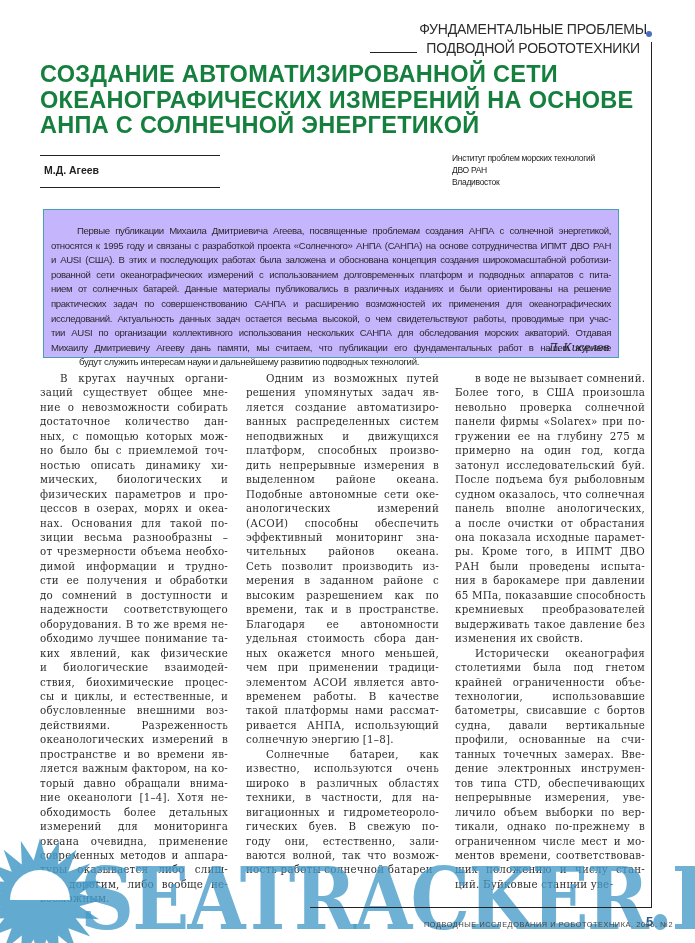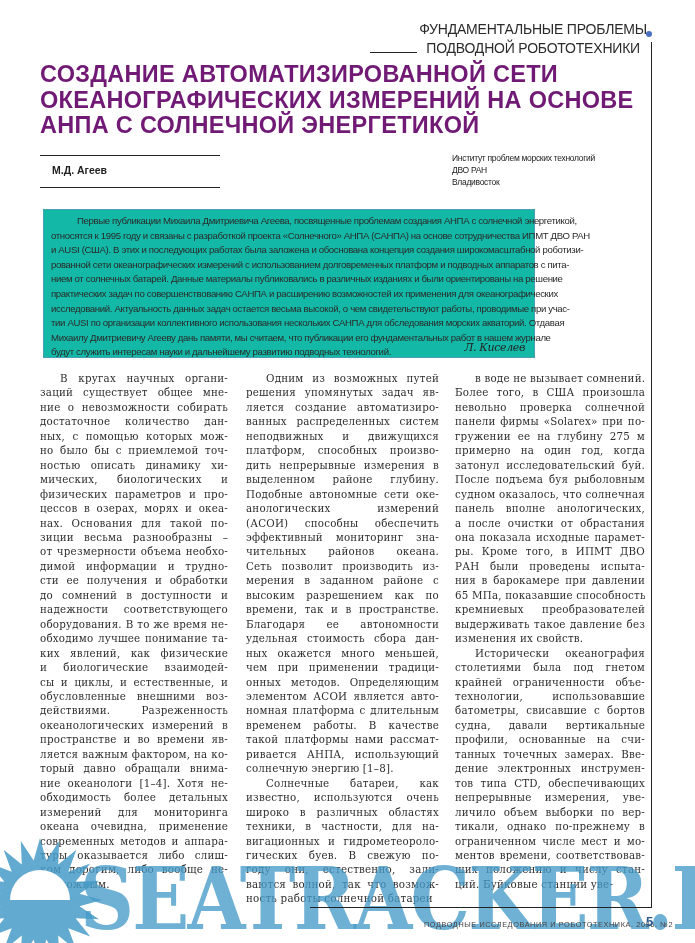--- a/index.html
+++ b/index.html
@@ -2,29 +2,29 @@
 <html><head>
 <meta charset="utf-8">
 <style>
   html,body{margin:0;padding:0;}
   body{width:695px;height:943px;background:#ffffff;position:relative;overflow:hidden;font-family:"DejaVu Serif",serif;color:#2a2a2a;}
   .section-head{position:absolute;right:48px;top:20px;text-align:center;font-family:"Liberation Sans",sans-serif;font-size:14px;line-height:19px;color:#2b2b2b;letter-spacing:-0.2px;}
   .section-head .l2{display:block;}
   .dot{position:absolute;left:646px;top:31px;width:6px;height:6px;border-radius:50%;background:#4a6fc0;}
   .head-rule{position:absolute;left:370px;top:52px;width:47px;height:1px;background:#222;}
   .vrule{position:absolute;left:651px;top:42px;width:1px;height:866px;background:#222;}
-  .title{position:absolute;left:40px;top:62px;width:600px;font-family:"Liberation Sans",sans-serif;font-weight:bold;color:#701a75;font-size:23.5px;line-height:25.5px;letter-spacing:0.3px;}
+  .title{position:absolute;left:40px;top:62px;width:600px;font-family:"Liberation Sans",sans-serif;font-weight:bold;color:#15803d;font-size:23.5px;line-height:25.5px;letter-spacing:0.3px;}
   .title div{white-space:nowrap;}
   .author-rule{position:absolute;left:40px;width:180px;height:1px;background:#222;}
-  .author{position:absolute;left:52px;top:164px;font-family:"Liberation Sans",sans-serif;font-weight:bold;font-size:10.5px;color:#222;}
+  .author{position:absolute;left:44px;top:164px;font-family:"Liberation Sans",sans-serif;font-weight:bold;font-size:10.5px;color:#222;}
   .affil{position:absolute;left:452px;top:152px;font-family:"Liberation Sans",sans-serif;font-size:8.5px;line-height:12px;color:#222;letter-spacing:-0.3px;}
-  .abstract{position:absolute;left:43px;top:209px;width:492px;height:149px;background:#14b8a6;border:1px solid #4aa0b3;box-sizing:border-box;padding:4px 7px 0 7px;font-family:"Liberation Sans",sans-serif;font-size:9.6px;line-height:14.6px;color:#2a2a2a;text-align:justify;letter-spacing:-0.35px;}
+  .abstract{position:absolute;left:43px;top:209px;width:576px;height:149px;background:#c4b5fd;border:1px solid #4aa0b3;box-sizing:border-box;padding:14px 7px 0 7px;font-family:"Liberation Sans",sans-serif;font-size:9.6px;line-height:14.6px;color:#2a2a2a;text-align:justify;letter-spacing:-0.35px;}
   .abstract .ln{white-space:nowrap;display:block;text-align:justify;text-align-last:justify;}
   .abstract .ln.first{text-indent:26px;}
-  .abstract .ln.last{text-align-last:left;}
+  .abstract .ln.last{text-align-last:left;margin-left:28px;}
   .signature{position:absolute;right:9px;bottom:1px;font-family:"DejaVu Serif",serif;font-style:italic;font-size:11px;color:#222;}
   .col{position:absolute;top:371px;font-size:10.3px;line-height:14.45px;color:#2e2e2e;letter-spacing:0.2px;}
   .col .ln{display:block;white-space:nowrap;text-align:justify;text-align-last:justify;overflow:hidden;}
   .col .ln.ind{text-indent:20px;}
   .col .ln.end{text-align-last:left;}
   .col1{left:40px;width:188px;}
   .col2{left:246px;width:193px;}
   .col3{left:455px;width:190px;}
   .watermark{position:absolute;left:0;top:838px;width:695px;height:105px;pointer-events:none;}
   .wm-text{position:absolute;left:80px;top:856px;font-family:"DejaVu Serif",serif;font-weight:bold;font-size:86px;line-height:86px;color:rgba(70,155,200,0.78);letter-spacing:-2px;white-space:nowrap;transform:scaleX(0.87);transform-origin:left top;}
@@ -88,20 +88,21 @@
     <span class="ln">зиции весьма разнообразны –</span>
     <span class="ln">от чрезмерности объема необхо-</span>
     <span class="ln">димой информации и трудно-</span>
     <span class="ln">сти ее получения и обработки</span>
     <span class="ln">до сомнений в доступности и</span>
     <span class="ln">надежности соответствующего</span>
     <span class="ln">оборудования. В то же время не-</span>
     <span class="ln">обходимо лучшее понимание та-</span>
     <span class="ln">ких явлений, как физические</span>
     <span class="ln">и биологические взаимодей-</span>
+    <span class="ln">ствия, биохимические процес-</span>
     <span class="ln">сы и циклы, и естественные, и</span>
     <span class="ln">обусловленные внешними воз-</span>
     <span class="ln">действиями. Разреженность</span>
     <span class="ln">океанологических измерений в</span>
     <span class="ln">пространстве и во времени яв-</span>
     <span class="ln">ляется важным фактором, на ко-</span>
     <span class="ln">торый давно обращали внима-</span>
     <span class="ln">ние океанологи [1–4]. Хотя не-</span>
     <span class="ln">обходимость более детальных</span>
     <span class="ln">измерений для мониторинга</span>
@@ -112,37 +113,35 @@
     <span class="ln end">возможным.</span>
   </div>
 <div class="col col2" id="col1">
     <span class="ln ind">Одним из возможных путей</span>
     <span class="ln">решения упомянутых задач яв-</span>
     <span class="ln">ляется создание автоматизиро-</span>
     <span class="ln">ванных распределенных систем</span>
     <span class="ln">неподвижных и движущихся</span>
     <span class="ln">платформ, способных произво-</span>
     <span class="ln">дить непрерывные измерения в</span>
-    <span class="ln">выделенном районе глубину.</span>
+    <span class="ln">выделенном районе океана.</span>
     <span class="ln">Подобные автономные сети оке-</span>
     <span class="ln">анологических измерений</span>
     <span class="ln">(АСОИ) способны обеспечить</span>
     <span class="ln">эффективный мониторинг зна-</span>
     <span class="ln">чительных районов океана.</span>
     <span class="ln">Сеть позволит производить из-</span>
     <span class="ln">мерения в заданном районе с</span>
     <span class="ln">высоким разрешением как по</span>
     <span class="ln">времени, так и в пространстве.</span>
     <span class="ln">Благодаря ее автономности</span>
     <span class="ln">удельная стоимость сбора дан-</span>
     <span class="ln">ных окажется много меньшей,</span>
     <span class="ln">чем при применении традици-</span>
-    <span class="ln">онных методов. Определяющим</span>
     <span class="ln">элементом АСОИ является авто-</span>
-    <span class="ln">номная платформа с длительным</span>
     <span class="ln">временем работы. В качестве</span>
     <span class="ln">такой платформы нами рассмат-</span>
     <span class="ln">ривается АНПА, использующий</span>
     <span class="ln end">солнечную энергию [1–8].</span>
     <span class="ln ind">Солнечные батареи, как</span>
     <span class="ln">известно, используются очень</span>
     <span class="ln">широко в различных областях</span>
     <span class="ln">техники, в частности, для на-</span>
     <span class="ln">вигационных и гидрометеороло-</span>
     <span class="ln">гических буев. В свежую по-</span>

